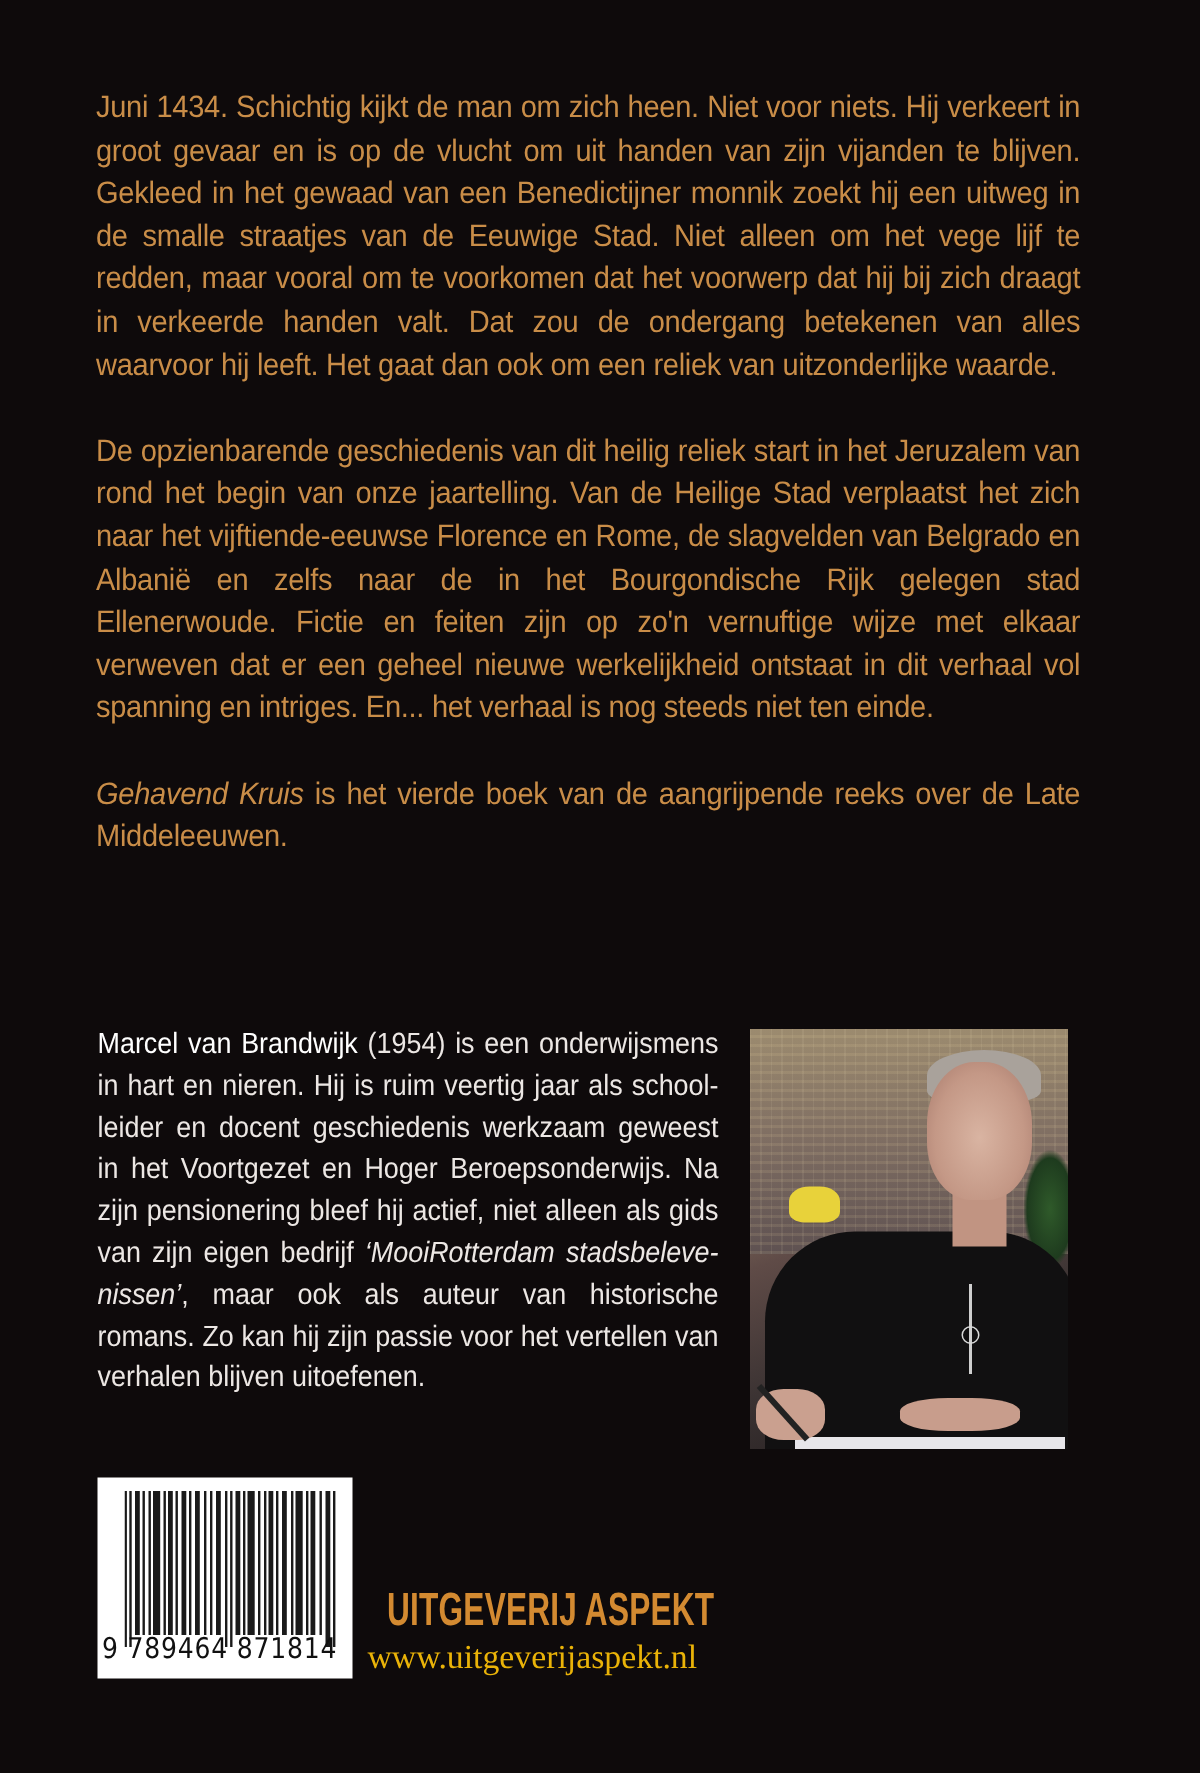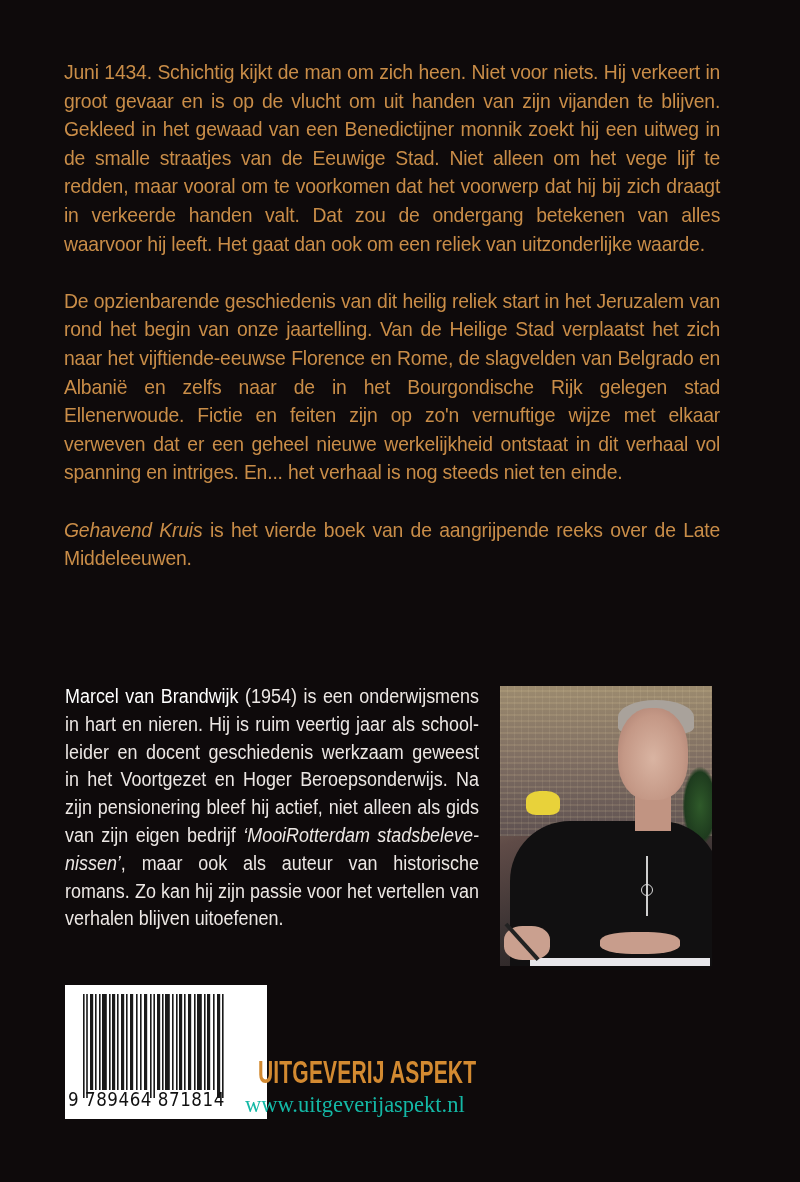--- a/index.html
+++ b/index.html
@@ -92,21 +92,21 @@
   .photo .paper {
     position: absolute; left: 30px; top: 272px; width: 180px; height: 10px;
     background: #e7e6ea;
   }
   .photo .pen {
     position: absolute; left: 6px; top: 236px; width: 48px; height: 4px;
     background: #222; transform: rotate(48deg); transform-origin: left center;
   }
 
   .barcode-box {
-    position: absolute; left: 65px; top: 985px; width: 202px; height: 134px;
+    position: absolute; left: 65px; top: 985px; width: 170px; height: 134px;
     background: #ffffff;
   }
   .barcode-bars {
     position: absolute; left: 18px; top: 9px; width: 142px; height: 104px;
   }
   .barcode-digits {
     position: absolute; left: 3px; top: 103px; width: 164px;
     font-family: "DejaVu Sans", sans-serif;
     font-size: 19px; letter-spacing: 0.6px; color: #111;
     white-space: pre;
@@ -116,21 +116,21 @@
   .publisher {
     position: absolute; left: 258px; top: 1055px;
     color: #d38a31;
     font-family: "Liberation Sans", sans-serif;
     font-weight: bold; font-size: 31px; letter-spacing: 0.2px;
     transform: scaleX(0.68); transform-origin: left top;
     white-space: nowrap;
   }
   .website {
     position: absolute; left: 245px; top: 1092px;
-    color: #14b8a6;
+    color: #eab308;
     font-family: "Liberation Serif", serif;
     font-size: 22.5px;
     white-space: nowrap;
   }
 </style>
 </head>
 <body>
 
 <div class="blurb">
   <p>Juni 1434. Schichtig kijkt de man om zich heen. Niet voor niets. Hij verkeert in groot gevaar en is op de vlucht om uit handen van zijn vijanden te blijven. Gekleed in het gewaad van een Benedictijner monnik zoekt hij een uitweg in de smalle straatjes van de Eeuwige Stad. Niet alleen om het vege lijf te redden, maar vooral om te voorkomen dat het voorwerp dat hij bij zich draagt in verkeerde handen valt. Dat zou de ondergang betekenen van alles waarvoor hij leeft. Het gaat dan ook om een reliek van uitzonderlijke waarde.</p>

